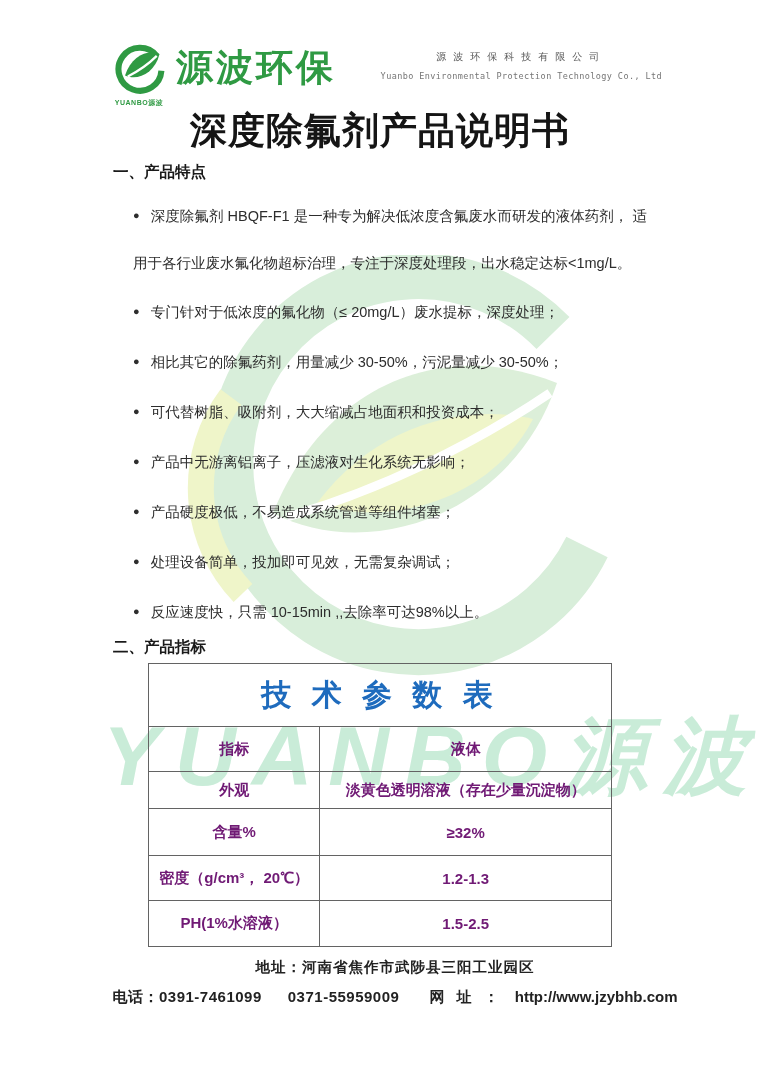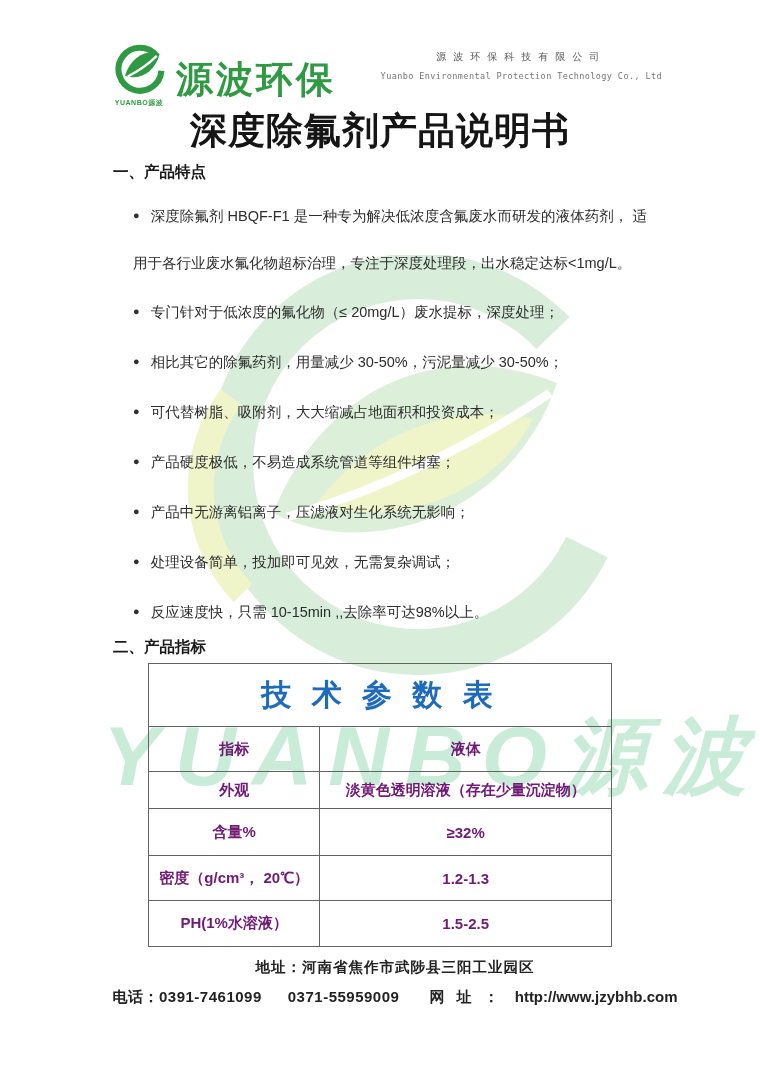--- a/index.html
+++ b/index.html
@@ -12,21 +12,21 @@
   
   .wm-swoosh { position:absolute; left:125px; top:255px; z-index:0; }
   .wm-text {
     position:absolute; left:103px; top:700px; z-index:0;
     font-size:84px; font-weight:bold; font-style:italic;
     letter-spacing:16px; white-space:nowrap; color:#c9ecd8;
     font-family:"Liberation Sans", sans-serif;
   }
   
   .header { position:absolute; top:40px; left:108px; right:98px; z-index:2; display:flex; justify-content:space-between; align-items:flex-start; }
-  .logo-block { display:flex; align-items:flex-end; }
+  .logo-block { display:flex; align-items:flex-start; }
   .logo-icon-wrap { position:relative; width:62px; text-align:center; }
   .logo-caption { display:block; font-size:7px; color:#2f9a43; font-weight:bold; letter-spacing:0.5px; margin-top:-2px; white-space:nowrap; }
   .logo-brand { font-size:37px; font-weight:900; color:#2f9a43; letter-spacing:3px; line-height:56px; margin-left:6px; }
   .company-block { text-align:center; padding-top:10px; }
   .company-cn { font-size:10px; color:#595959; letter-spacing:7px; font-weight:500; white-space:nowrap; }
   .company-en { font-size:8.5px; color:#757575; margin-top:7px; letter-spacing:0.4px;
                 font-family:"DejaVu Sans Mono", monospace; white-space:nowrap; }
   
   .doc-title { position:absolute; top:106px; left:0; width:100%; text-align:center; z-index:2;
                font-size:37px; font-weight:bold; color:#151515; letter-spacing:1px; }
@@ -99,22 +99,22 @@
   </div>
 
   <div class="doc-title">深度除氟剂产品说明书</div>
 
   <div class="sec1-heading">一、产品特点</div>
   <ul class="feature-list">
     <li>深度除氟剂 HBQF-F1 是一种专为解决低浓度含氟废水而研发的液体药剂， 适用于各行业废水氟化物超标治理，专注于深度处理段，出水稳定达标&lt;1mg/L。</li>
     <li>专门针对于低浓度的氟化物（≤ 20mg/L）废水提标，深度处理；</li>
     <li>相比其它的除氟药剂，用量减少 30-50%，污泥量减少 30-50%；</li>
     <li>可代替树脂、吸附剂，大大缩减占地面积和投资成本；</li>
+    <li>产品中无游离铝离子，压滤液对生化系统无影响；</li>
     <li>产品硬度极低，不易造成系统管道等组件堵塞；</li>
-    <li>产品中无游离铝离子，压滤液对生化系统无影响；</li>
     <li>处理设备简单，投加即可见效，无需复杂调试；</li>
     <li>反应速度快，只需 10-15min ,,去除率可达98%以上。</li>
   </ul>
 
   <div class="sec2-heading">二、产品指标</div>
   <table class="spec-table">
     <colgroup>
         <col class="c1">
         <col class="c2">
       </colgroup>

